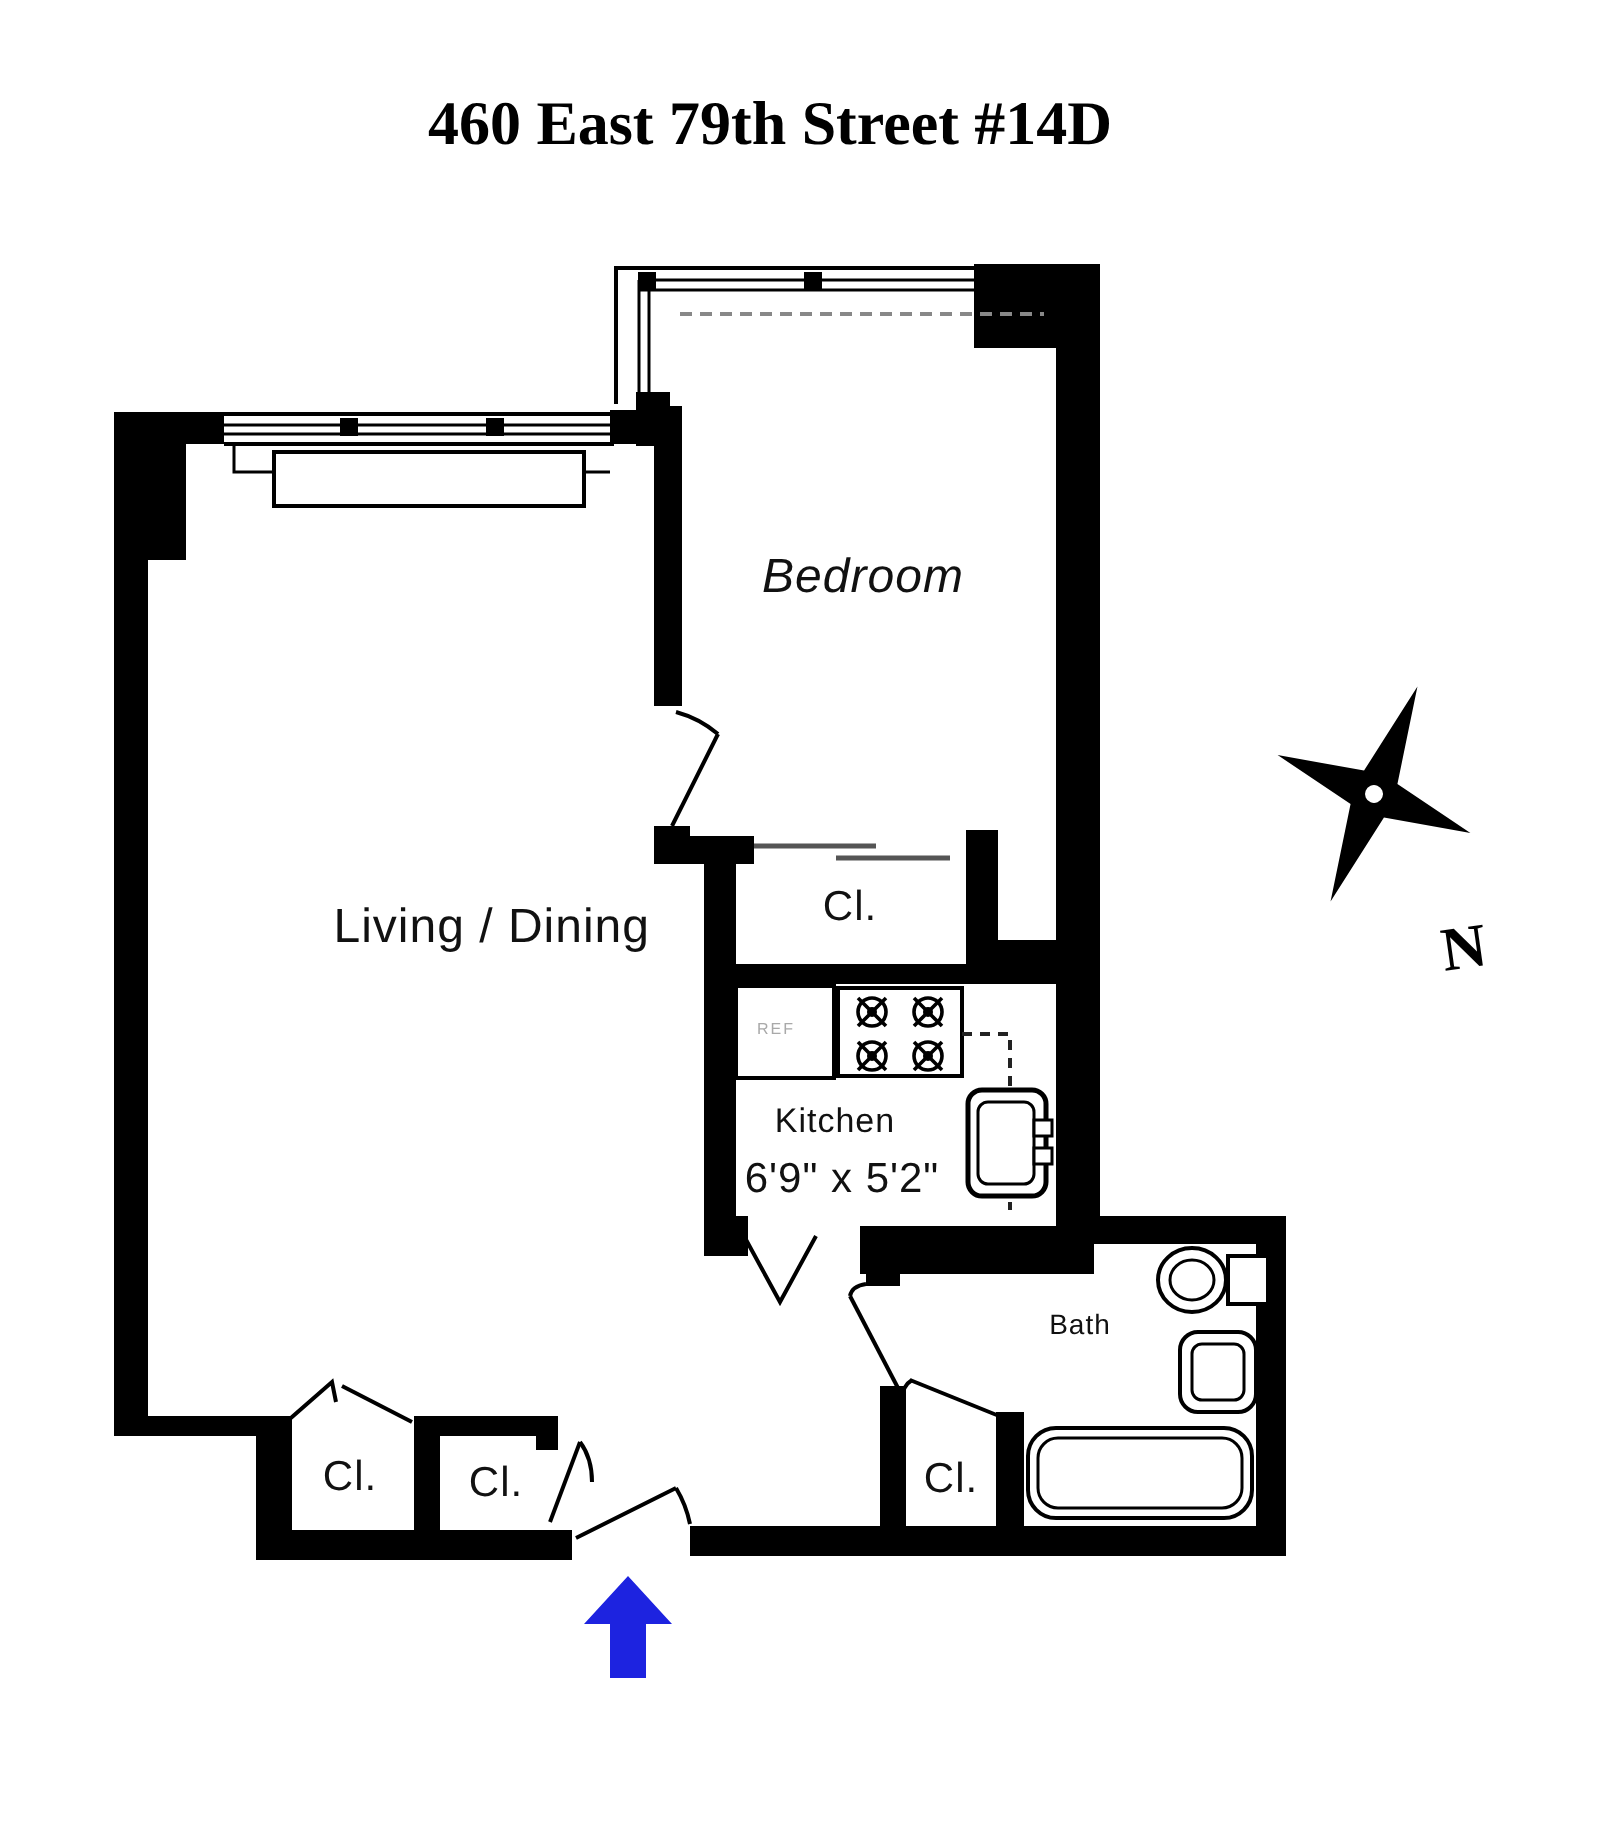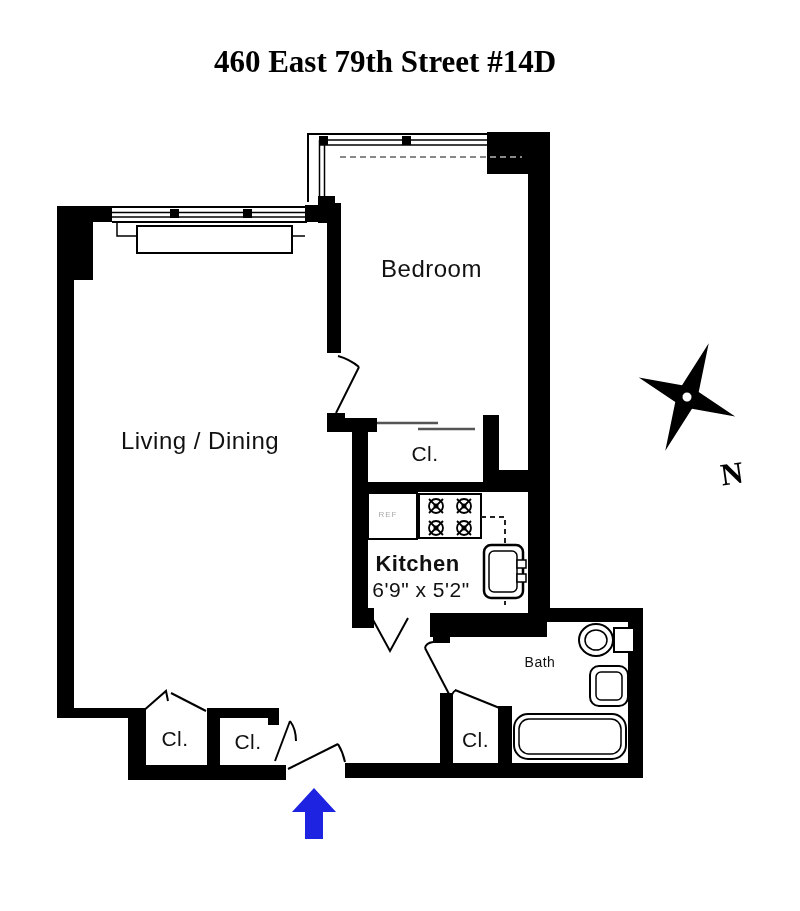--- a/index.html
+++ b/index.html
@@ -153,25 +153,25 @@
     <g transform="translate(687,397) rotate(22)">
       <polygon points="0,-58 9,-9 52,0 9,9 0,58 -9,9 -52,0 -9,-9" fill="#000"></polygon>
       <circle cx="0" cy="0" r="4.5" fill="#fff"></circle>
     </g>
 
     <path d="M314,788 L336,812 L323,812 L323,839 L305,839 L305,812 L292,812 Z" fill="#1d23e0"></path>
   </svg>
 
   <div class="title">460 East 79th Street #14D</div>
 
-  <div class="lbl room" style="left:75px;top:428px;width:250px;">Living / Dining</div>
+  <div class="lbl room" style="left:75px;top:451px;width:250px;text-align:right;">Living / Dining</div>
 
-  <div class="lbl room" style="left:334px;top:256px;width:195px;">Bedroom</div>
+  <div class="lbl room" style="left:334px;top:276px;width:195px;font-style:italic;">Bedroom</div>
 
-  <div class="lbl" style="left:360px;top:552px;width:115px;font-size:22px;font-weight:bold;">Kitchen</div>
+  <div class="lbl" style="left:360px;top:552px;width:115px;font-size:17px;">Kitchen</div>
   <div class="lbl small" style="left:355px;top:579px;width:132px;">6'9" x 5'2"</div>
 
   <div class="lbl" style="left:505px;top:655px;width:70px;font-size:14px;">Bath</div>
 
   <div class="lbl small" style="left:390px;top:443px;width:70px;">Cl.</div>
   <div class="lbl small" style="left:145px;top:728px;width:60px;">Cl.</div>
   <div class="lbl small" style="left:219px;top:731px;width:58px;">Cl.</div>
   <div class="lbl small" style="left:448px;top:729px;width:55px;">Cl.</div>
 
   <div class="north">N</div>

